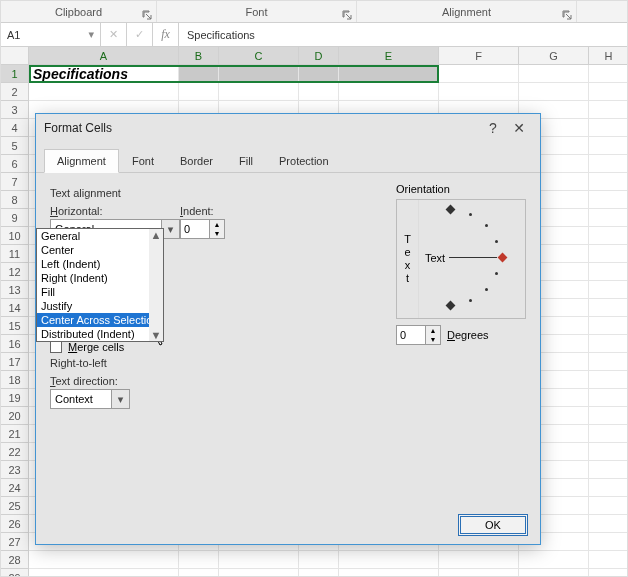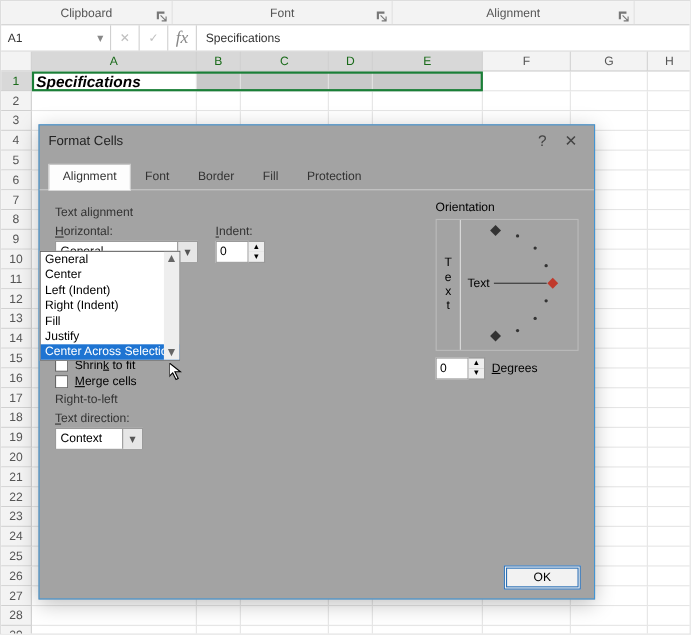--- a/index.html
+++ b/index.html
@@ -15,56 +15,56 @@
   .rg-clipboard { width: 155px; align-items: center; }
   .rg-font { width: 200px; }
   .rg-alignment { width: 220px; flex: none; }
   .rg-rest { flex: 1; border-left: 1px solid #e0e0e0; }
 
   
   .namebar { height: 24px; display: flex; align-items: stretch; border-bottom: 1px solid #d0d0d0; }
   .namebox { width: 100px; display: flex; align-items: center; border-right: 1px solid #d0d0d0; padding: 0 6px; color: #333; position: relative; }
   .namebox .dd { margin-left: auto; color: #888; }
   .fx-btn { width: 26px; display: flex; align-items: center; justify-content: center; color: #888; border-right: 1px solid #d0d0d0; }
-  .fx-label { font-style: italic; font-family: "Times New Roman", serif; font-size: 16px; }
+  .fx-label { font-style: italic; font-family: "Times New Roman", serif; font-size: 12px; }
   .fx-btn.disabled { color: #c0c0c0; }
   .formula-bar { flex: 1; display: flex; align-items: center; padding: 0 8px; color: #333; }
 
   
   .grid { position: absolute; top: 46px; left: 0; right: 0; bottom: 0; display: grid;
           grid-template-columns: 28px 150px 40px 80px 40px 100px 80px 70px 40px;
           grid-auto-rows: 18px; }
   .hdr, .rowhdr { background: #f3f3f3; border-right: 1px solid #d0d0d0; border-bottom: 1px solid #d0d0d0; display: flex; align-items: center; justify-content: center; color: #555; }
   .rowhdr { justify-content: center; }
   .cell { border-right: 1px solid #e5e5e5; border-bottom: 1px solid #e5e5e5; }
   .corner { background: #f3f3f3; border-right: 1px solid #d0d0d0; border-bottom: 1px solid #d0d0d0; }
 
   
   .sel-hdr { background: #d8d8d8; color: #1a6b1a; }
   .active-cell { background: #fff; font-weight: bold; font-style: italic; font-family: "Arial Black", Arial, sans-serif; font-size: 14px; padding: 0 4px; display: flex; align-items: center; }
   .sel-cell { background: #c9c9c9; }
   .sel-overlay { position: absolute; border: 2px solid #1a7f37; pointer-events: none; }
 
   
-  .dialog { position: absolute; top: 112px; left: 34px; width: 506px; height: 432px; background: #a3a3a3; border: 1px solid #4394d2; box-shadow: 0 4px 18px rgba(0,0,0,0.25); }
+  .dialog { position: absolute; top: 112px; left: 34px; width: 506px; height: 432px; background: #e5e5e5; border: 1px solid #4394d2; box-shadow: 0 4px 18px rgba(0,0,0,0.25); }
   .titlebar { height: 28px; display: flex; align-items: center; padding: 0 8px; }
   .titlebar .title { font-size: 12px; color: #222; }
   .titlebar .spacer { flex: 1; }
   .titlebar .winbtn { width: 26px; height: 22px; display: flex; align-items: center; justify-content: center; color: #444; font-size: 14px; }
   .tabs { display: flex; padding: 0 8px; gap: 0; border-bottom: 1px solid #c9c9c9; margin-top: 6px; }
   .tab { padding: 5px 12px; color: #333; border: 1px solid transparent; border-bottom: none; position: relative; top: 1px; }
   .tab.active { background: #fdfdfd; border-color: #c9c9c9; border-bottom: 1px solid #fdfdfd; }
   .body { padding: 10px 14px; position: relative; height: calc(100% - 28px - 30px - 36px); }
   .section-title { color: #333; margin: 4px 0 6px; }
   .label { color: #333; margin-bottom: 2px; display: block; }
   .combo { border: 1px solid #9a9a9a; height: 20px; display: flex; align-items: center; background: #fff; }
   .combo .val { flex: 1; padding: 0 4px; }
   .combo .btn { width: 18px; height: 100%; display: flex; align-items: center; justify-content: center; border-left: 1px solid #9a9a9a; background: #e6e6e6; color: #555; }
   .horizontal-combo { width: 130px; }
-  .indent-row { display: flex; gap: 16px; align-items: flex-end; }
+  .indent-row { display: flex; align-items: flex-end; }
   .spinner { display: flex; align-items: center; }
   .spinner input { width: 30px; height: 20px; border: 1px solid #9a9a9a; padding: 0 3px; }
   .spinner .spins { display: flex; flex-direction: column; border: 1px solid #9a9a9a; border-left: none; }
   .spinner .spins div { width: 14px; height: 9px; display: flex; align-items: center; justify-content: center; font-size: 7px; background: #eee; }
   .dropdown-list { position: absolute; border: 1px solid #666; background: #fff; width: 128px; z-index: 10; }
   .dropdown-list .opt { padding: 1px 4px; white-space: nowrap; overflow: hidden; }
   .dropdown-list .opt.sel { background: #1e74d2; color: #fff; }
   .dropdown-list .scroll { position: absolute; right: 0; top: 0; bottom: 0; width: 14px; background: #eee; display: flex; flex-direction: column; justify-content: space-between; align-items: center; font-size: 8px; color: #666; }
   .dropdown-cursor { position: absolute; pointer-events: none; }
   .check { display: flex; align-items: center; gap: 6px; margin: 3px 0; }
@@ -449,20 +449,21 @@
           <div>▲</div>
           <div>▼</div>
         </div>
       <div class="opt">General</div>
           <div class="opt">Center</div>
           <div class="opt">Left (Indent)</div>
           <div class="opt">Right (Indent)</div>
           <div class="opt">Fill</div>
           <div class="opt">Justify</div>
           <div class="opt sel">Center Across Selection</div>
+          <div class="opt">Distributed (Indent)</div>
         </div>
       <svg class="dropdown-cursor" style="left:118px; top:157px;" width="16" height="16">
         <path d="M0 0 L0 12 L3 9 L6 15 L8 14 L5 8 L10 8 Z" fill="#fff" stroke="#000" stroke-width="1"></path>
       </svg>
 
       <div style="margin-top:72px;">
         <span>Te</span>
         <div class="check">
           <span class="box"></span>
           <span>Shrin<span class="underline-key">k</span> to fit</span>

